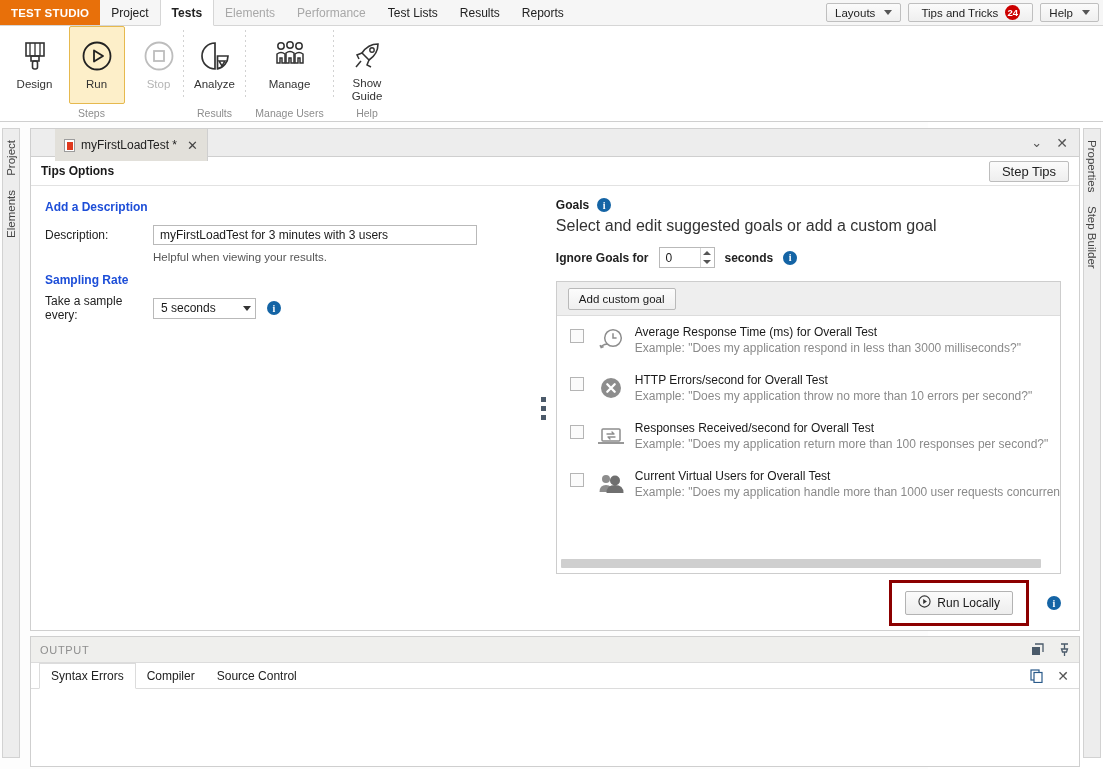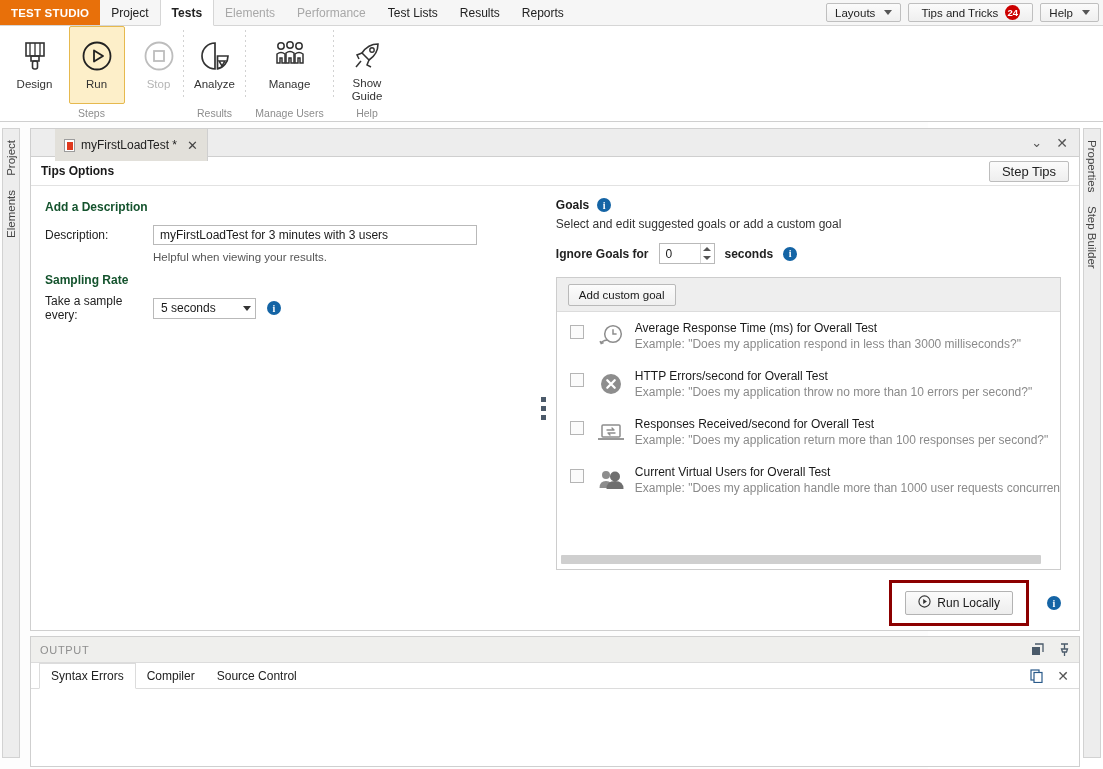--- a/index.html
+++ b/index.html
@@ -118,21 +118,21 @@
 
   .panes { display: flex; height: 444px; position: relative; }
   .pane-left { width: 508px; padding: 14px 0 0 14px; position: relative; }
   .splitter {
     width: 26px; display: flex; align-items: center; justify-content: center;
   }
   .splitdots { display: flex; flex-direction: column; gap: 4px; }
   .splitdots i { width: 5px; height: 5px; background: #4c5a6a; display: block; }
   .pane-right { flex: 1; padding: 12px 18px 0 0; position: relative; }
 
-  .sect-title { font-weight: bold; font-size: 12px; color: #14532d; margin-bottom: 11px; }
+  .sect-title { font-weight: bold; font-size: 12px; color: #1d4ed8; margin-bottom: 11px; }
   .row { display: flex; align-items: center; }
   .lbl-std { font-size: 12px; color: #222; }
   .txt-input {
     height: 20px; border: 1px solid #b9b9b9; background: #fff;
     padding: 0 6px; font-size: 12px; color: #1a1a1a; font-family: "Liberation Sans", sans-serif;
     display: flex; align-items: center;
   }
   .hint { font-size: 11.5px; color: #555; }
   .sel-box {
     height: 21px; border: 1px solid #b9b9b9; background: #fff;
@@ -141,21 +141,21 @@
   }
   .sel-box .caret { margin-left: auto; border-top-color: #333; }
   .info {
     width: 14px; height: 14px; border-radius: 50%; background: #1464a5; color: #fff;
     font-size: 10px; font-weight: bold; font-family: "Liberation Serif", serif;
     display: inline-flex; align-items: center; justify-content: center;
   }
 
   
   .goals-head { display: flex; align-items: center; gap: 8px; font-weight: bold; font-size: 12px; }
-  .goals-sub { font-size: 12px; color: #333; margin-top: 5px; }
+  .goals-sub { font-size: 16px; color: #333; margin-top: 5px; }
   .spin-wrap { display: flex; align-items: stretch; height: 21px; border: 1px solid #b9b9b9; background: #fff; width: 56px; }
   .spin-val { flex: 1; display: flex; align-items: center; padding-left: 6px; font-size: 12px; }
   .spin-btns { width: 14px; border-left: 1px solid #d6d6d6; display: flex; flex-direction: column; }
   .spin-btns div { flex: 1; display: flex; align-items: center; justify-content: center; }
   .tri-up { width: 0; height: 0; border-left: 4px solid transparent; border-right: 4px solid transparent; border-bottom: 4px solid #555; }
   .tri-dn { width: 0; height: 0; border-left: 4px solid transparent; border-right: 4px solid transparent; border-top: 4px solid #555; }
 
   .goals-box { border: 1px solid #cdcdcd; background: #fff; margin-top: 13px; height: 293px; position: relative; overflow: hidden; }
   .goals-toolbar { height: 34px; background: #eeeeee; border-bottom: 1px solid #dcdcdc; display: flex; align-items: center; padding-left: 11px; }
   .add-goal-btn {

